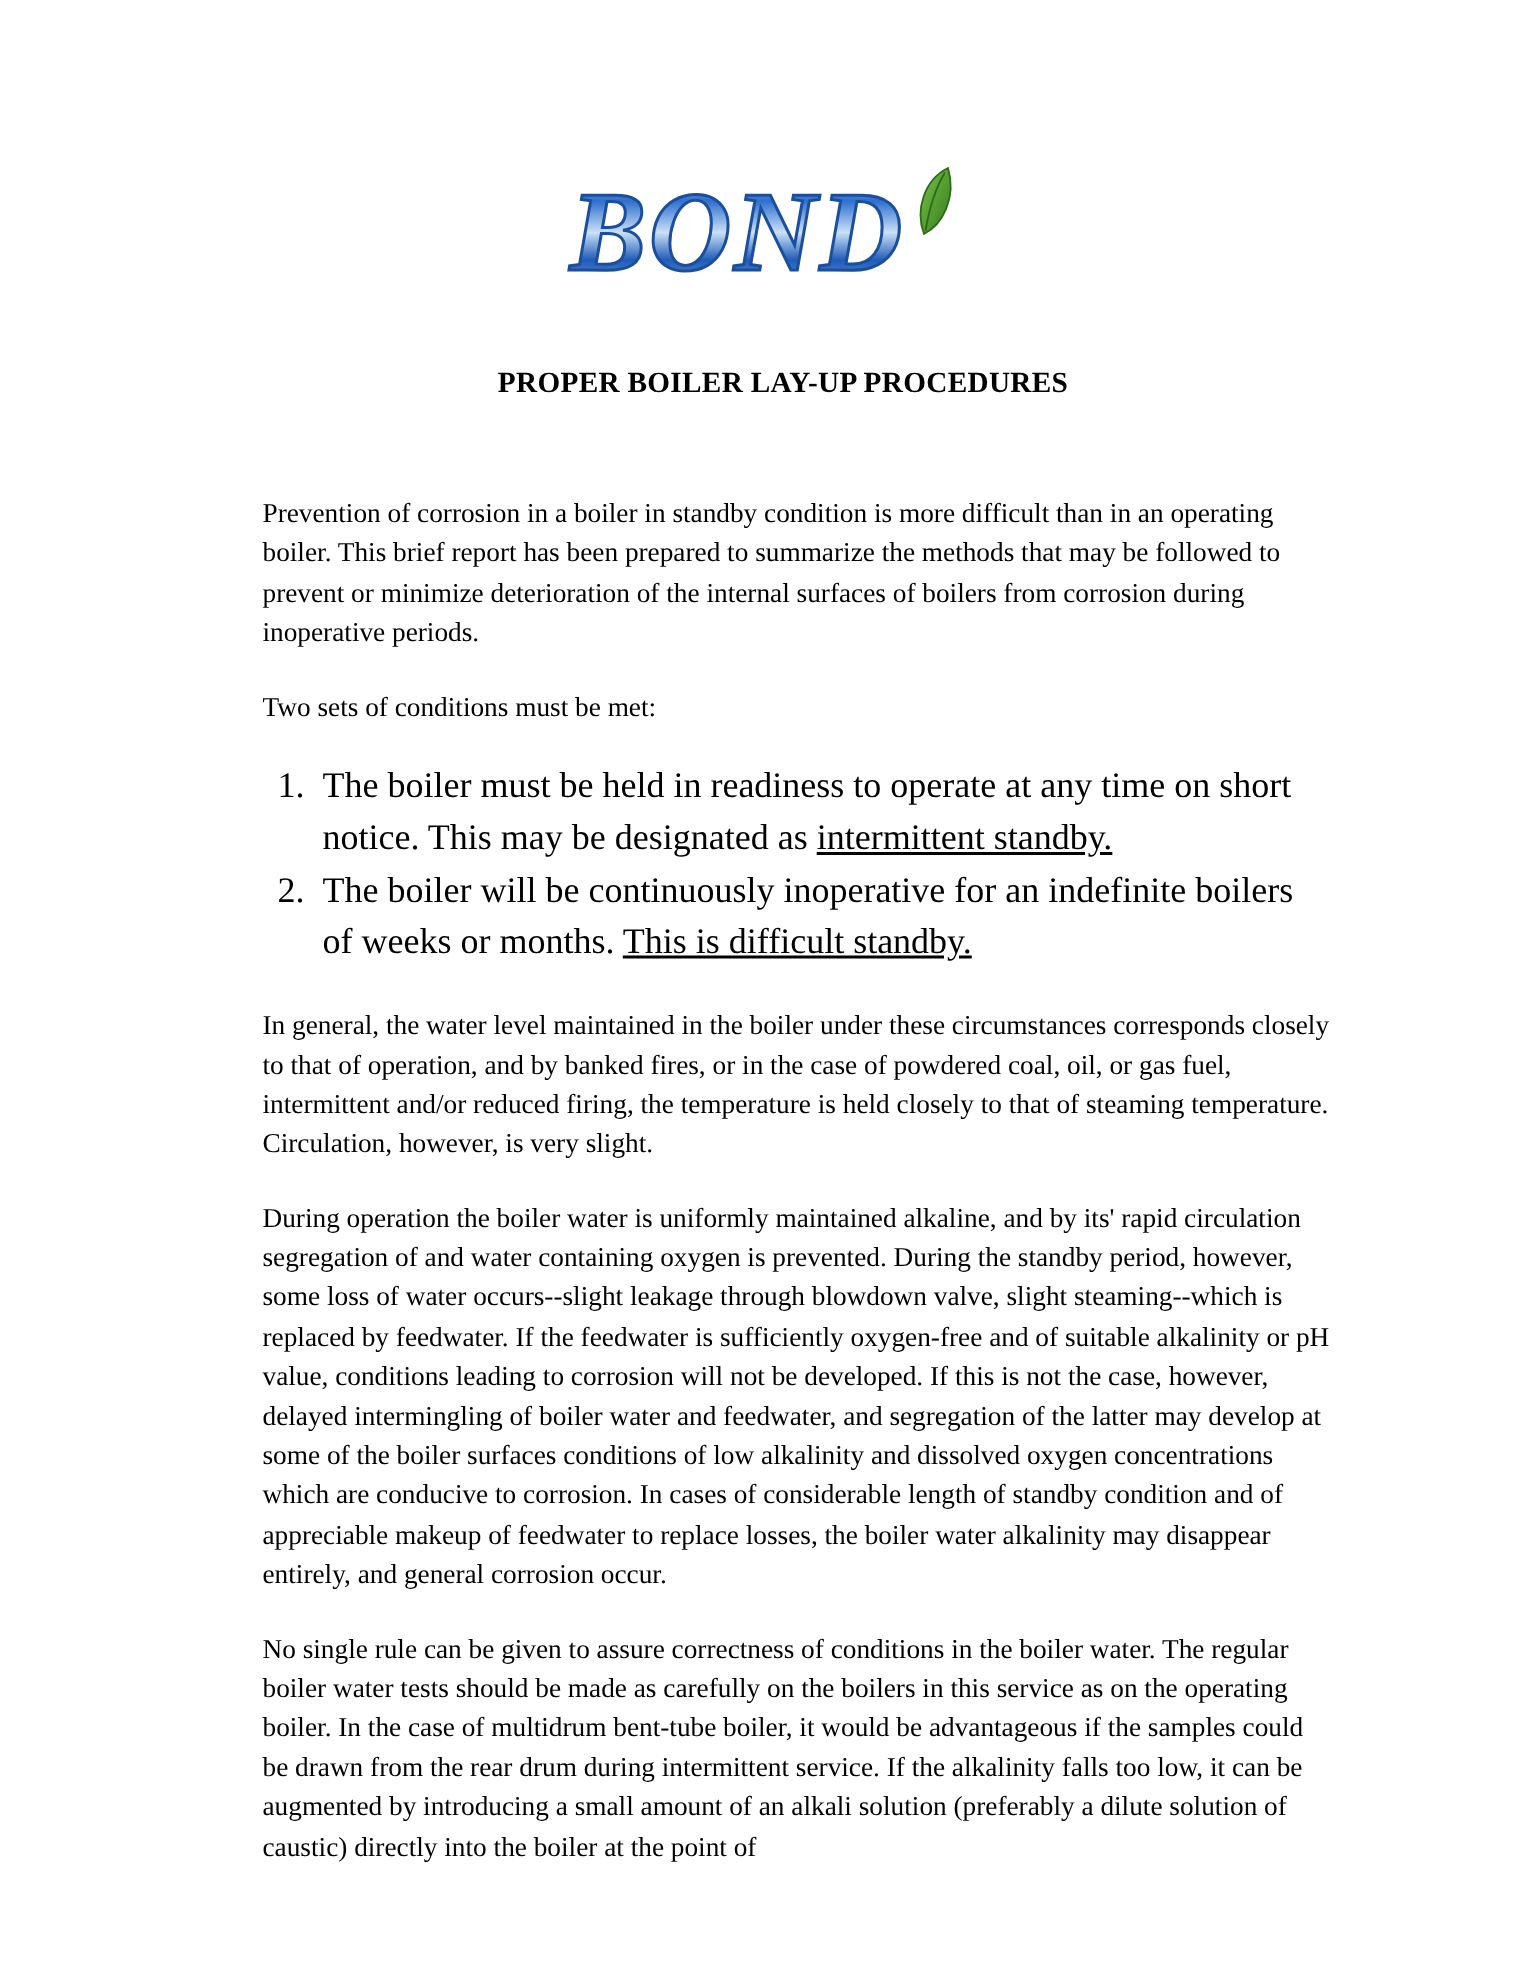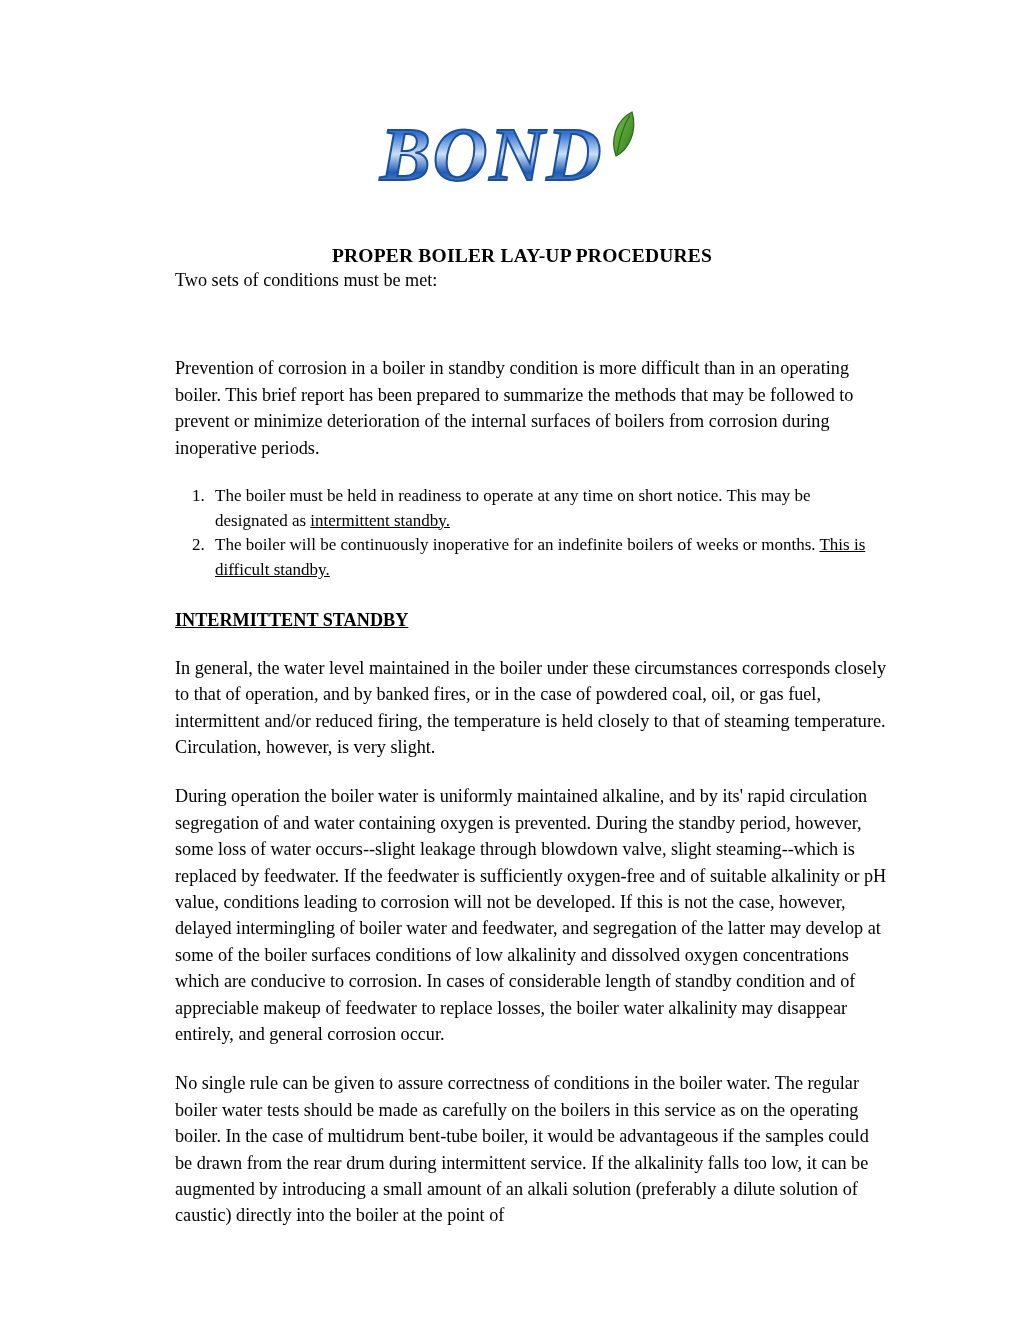--- a/index.html
+++ b/index.html
@@ -56,21 +56,21 @@
     line-height: 1.45;
     margin: 0 0 23px 0;
     text-align: left;
   }
   p.first-para {
     margin-top: 62px;
   }
   ol.conditions {
     margin: 0 0 24px 0;
     padding-left: 34px;
-    font-size: 17px;
+    font-size: 24px;
     line-height: 1.45;
   }
   ol.conditions li {
     margin-bottom: 0px;
     padding-left: 6px;
   }
   .u {
     text-decoration: underline;
   }
   h2.section-head {
@@ -108,34 +108,33 @@
           <path d="M20 5 C 12 18, 9 32, 7 44" stroke="#2b6b18" stroke-width="1.2" fill="none"></path>
         </g>
       </svg>
     </div>
   </div>
 
   <h1 class="doc-title">PROPER BOILER LAY-UP PROCEDURES</h1>
 
   <div class="body-col">
 
+    <p class="para first-para">Prevention of corrosion in a boiler in standby condition is more difficult than in an operating boiler.  This brief report has been prepared to summarize the methods that may be followed to prevent or minimize deterioration of the internal surfaces of boilers from corrosion during inoperative periods.</p>
+
     <p class="para">Two sets of conditions must be met:</p>
-
-    <p class="para first-para">Prevention of corrosion in a boiler in standby condition is more difficult than in an operating boiler.  This brief report has been prepared to summarize the methods that may be followed to prevent or minimize deterioration of the internal surfaces of boilers from corrosion during inoperative periods.</p>
 
     <ol class="conditions">
       <li>
         <span>The boiler must be held in readiness to operate at any time on short notice.  This may be designated as </span><span class="u">intermittent standby.</span>
       </li>
       <li>
         <span>The boiler will be continuously inoperative for an indefinite boilers of weeks or months.  </span><span class="u">This is difficult standby.</span>
       </li>
     </ol>
 
-    <h2 class="section-head">INTERMITTENT STANDBY</h2>
 
     <p class="para">In general, the water level maintained in the boiler under these circumstances corresponds closely to that of operation, and by banked fires, or in the case of powdered coal, oil, or gas fuel, intermittent and/or reduced firing, the temperature is held closely to that of steaming temperature.  Circulation, however, is very slight.</p>
 
     <p class="para">During operation the boiler water is uniformly maintained alkaline, and by its' rapid circulation segregation of and water containing oxygen is prevented.  During the standby period, however, some loss of water occurs--slight leakage through blowdown valve, slight steaming--which is replaced by feedwater.  If the feedwater is sufficiently oxygen-free and of suitable alkalinity or pH value, conditions leading to corrosion will not be developed.  If this is not the case, however, delayed intermingling of boiler water and feedwater, and segregation of the latter may develop at some of the boiler surfaces conditions of low alkalinity and dissolved oxygen concentrations which are conducive to corrosion.  In cases of considerable length of standby condition and of appreciable makeup of feedwater to replace losses, the boiler water alkalinity may disappear entirely, and general corrosion occur.</p>
 
     <p class="para">No single rule can be given to assure correctness of conditions in the boiler water.  The regular boiler water tests should be made as carefully on the boilers in this service as on the operating boiler.  In the case of multidrum bent-tube boiler, it would be advantageous if the samples could be drawn from the rear drum during intermittent service.  If the alkalinity falls too low, it can be augmented by introducing a small amount of an alkali solution (preferably a dilute solution of caustic) directly into the boiler at the point of</p>
 
   </div>
 </div>
 

